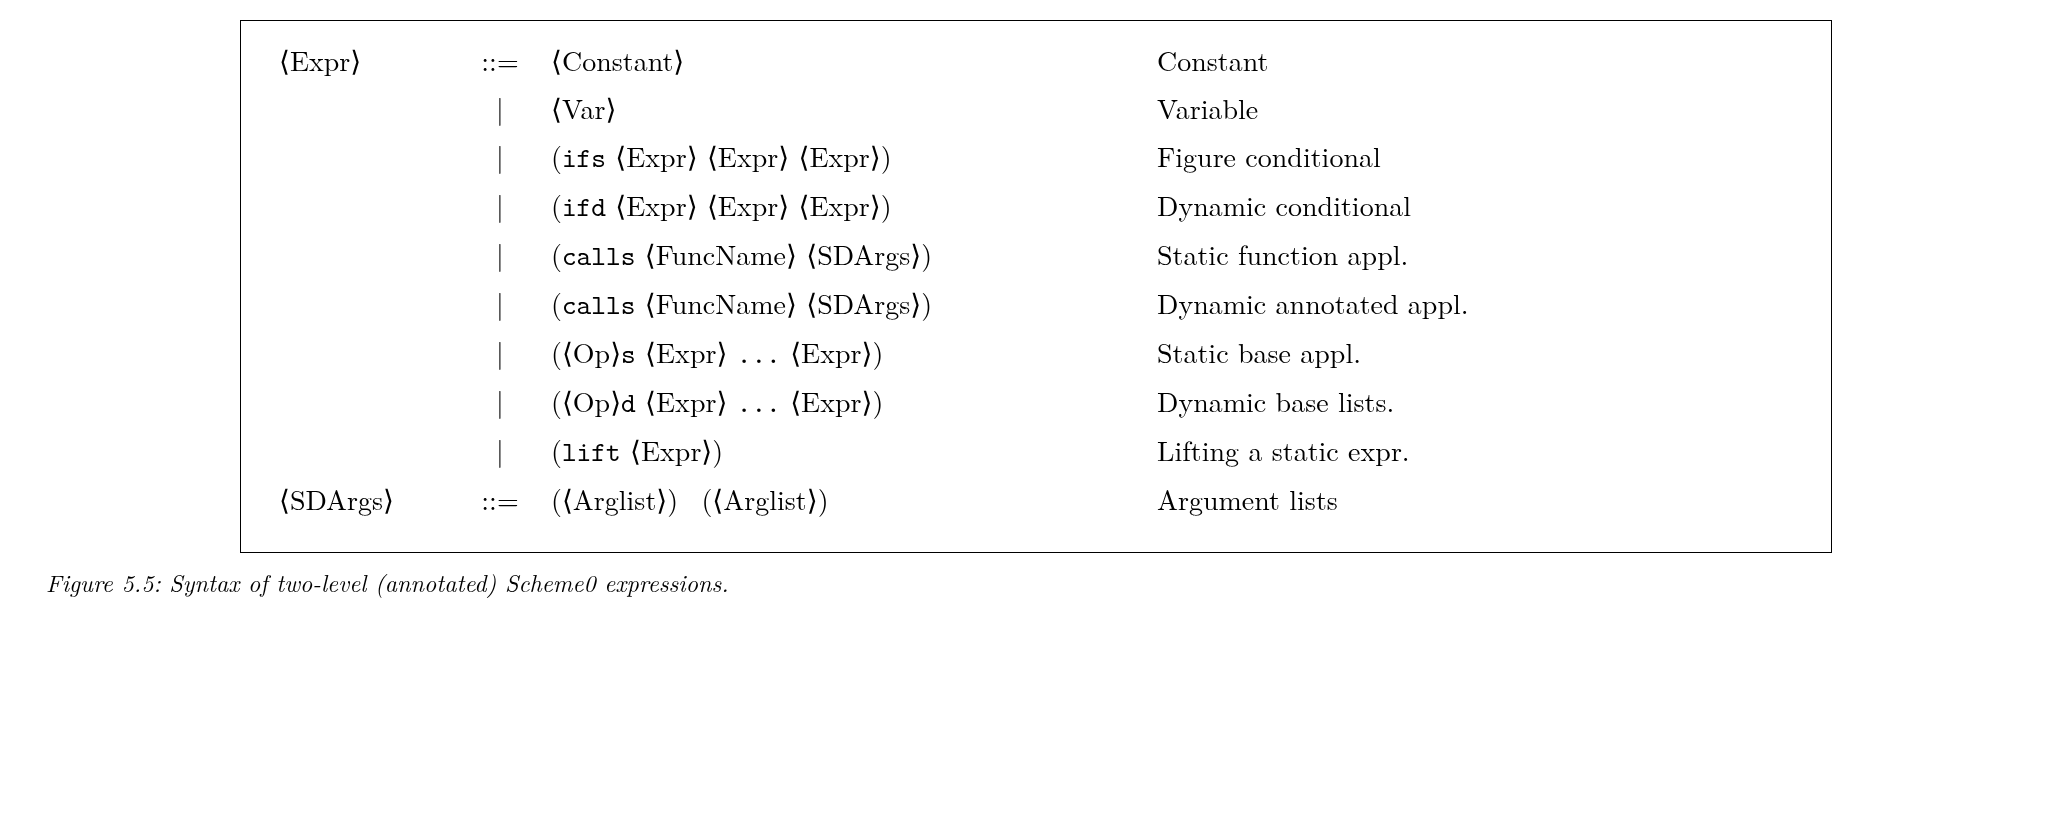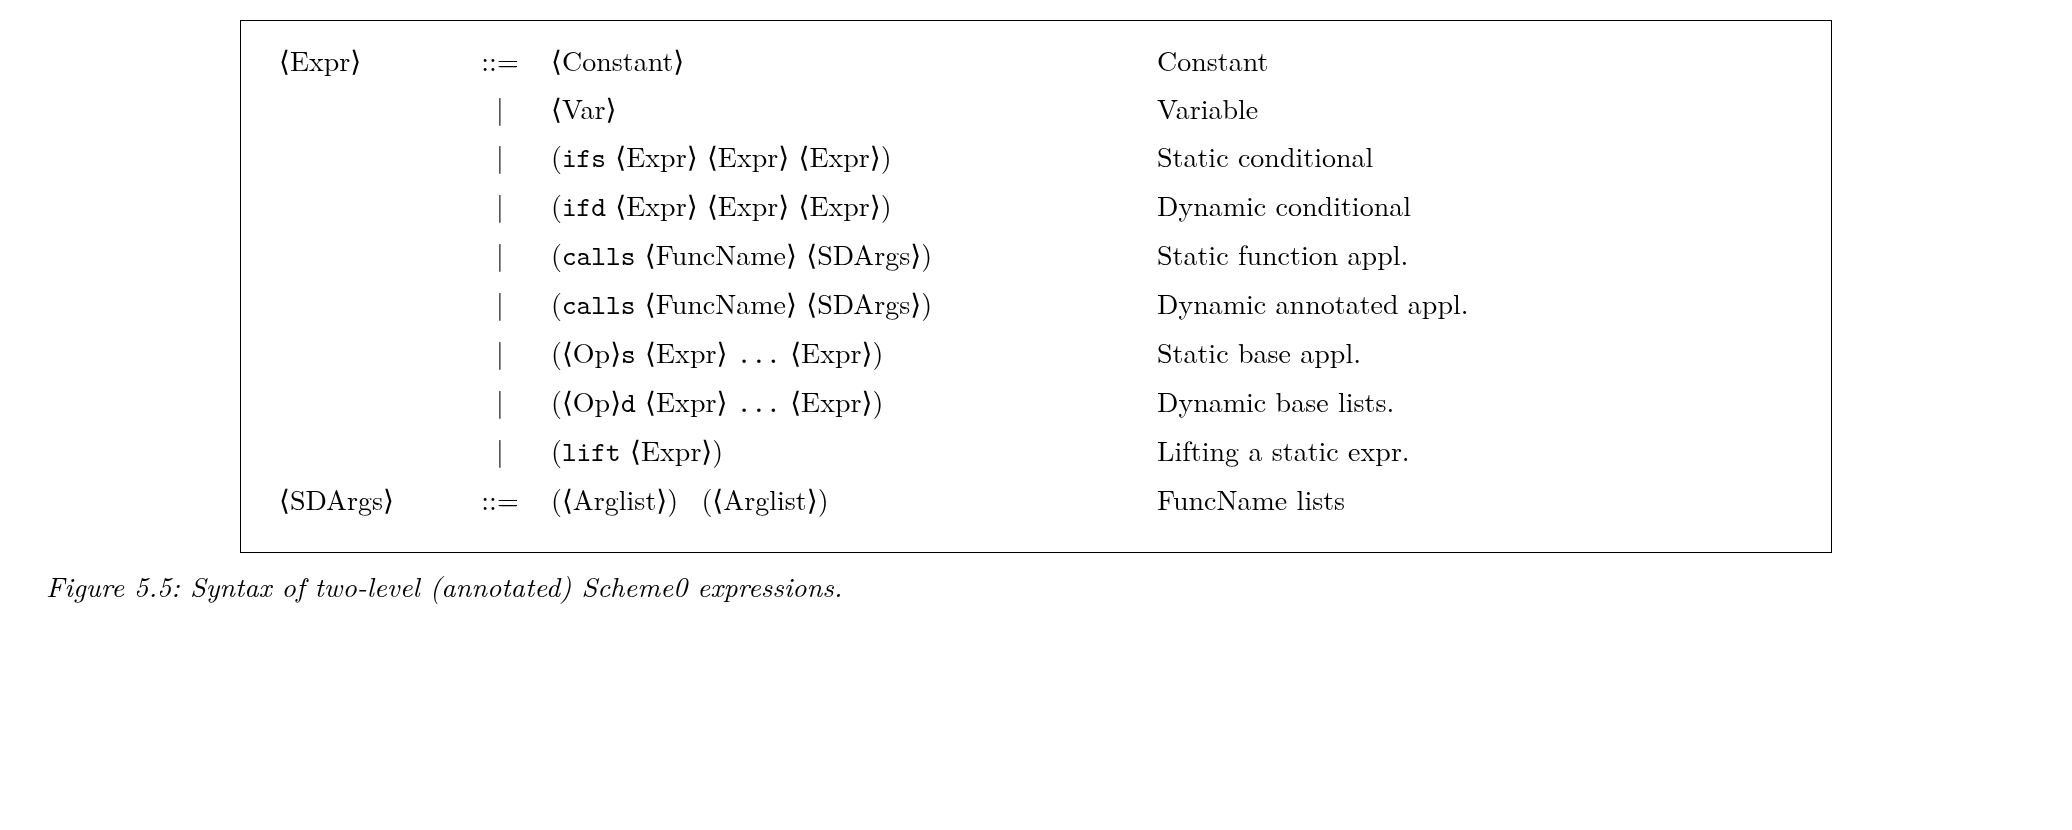--- a/index.html
+++ b/index.html
@@ -27,21 +27,21 @@
   }
   .col-lhs { width: 170px; }
   .col-op  { width: 70px; text-align: center; }
   .col-rhs { width: 590px; }
   .col-desc { }
   .tt { font-family: "Latin Modern Mono", "Courier New", monospace; }
   .caption {
     font-style: italic;
     font-family: "Latin Modern Roman", "Computer Modern", Georgia, serif;
     margin: 12px 0 0 26px;
-    font-size: 28px;
+    font-size: 24px;
   }
 </style>
 </head>
 <body>
 
 <div class="grammar-box">
   <table class="grammar-table">
     <tbody id="grammar-body">
     <tr>
           <td class="col-lhs">⟨Expr⟩</td>
@@ -52,21 +52,21 @@
         <tr>
           <td class="col-lhs"></td>
           <td class="col-op">|</td>
           <td class="col-rhs">⟨Var⟩</td>
           <td class="col-desc">Variable</td>
         </tr>
         <tr>
           <td class="col-lhs"></td>
           <td class="col-op">|</td>
           <td class="col-rhs">(<span class="tt">ifs</span> ⟨Expr⟩ ⟨Expr⟩ ⟨Expr⟩)</td>
-          <td class="col-desc">Static conditional</td>
+          <td class="col-desc">Figure conditional</td>
         </tr>
         <tr>
           <td class="col-lhs"></td>
           <td class="col-op">|</td>
           <td class="col-rhs">(<span class="tt">ifd</span> ⟨Expr⟩ ⟨Expr⟩ ⟨Expr⟩)</td>
           <td class="col-desc">Dynamic conditional</td>
         </tr>
         <tr>
           <td class="col-lhs"></td>
           <td class="col-op">|</td>
@@ -94,19 +94,19 @@
         <tr>
           <td class="col-lhs"></td>
           <td class="col-op">|</td>
           <td class="col-rhs">(<span class="tt">lift</span> ⟨Expr⟩)</td>
           <td class="col-desc">Lifting a static expr.</td>
         </tr>
         <tr>
           <td class="col-lhs">⟨SDArgs⟩</td>
           <td class="col-op">::=</td>
           <td class="col-rhs">(⟨Arglist⟩)&nbsp; (⟨Arglist⟩)</td>
-          <td class="col-desc">FuncName lists</td>
+          <td class="col-desc">Argument lists</td>
         </tr>
       </tbody>
   </table>
 </div>
 
 <div class="caption">Figure 5.5: Syntax of two-level (annotated) Scheme0 expressions.</div>
 
 </body></html>

